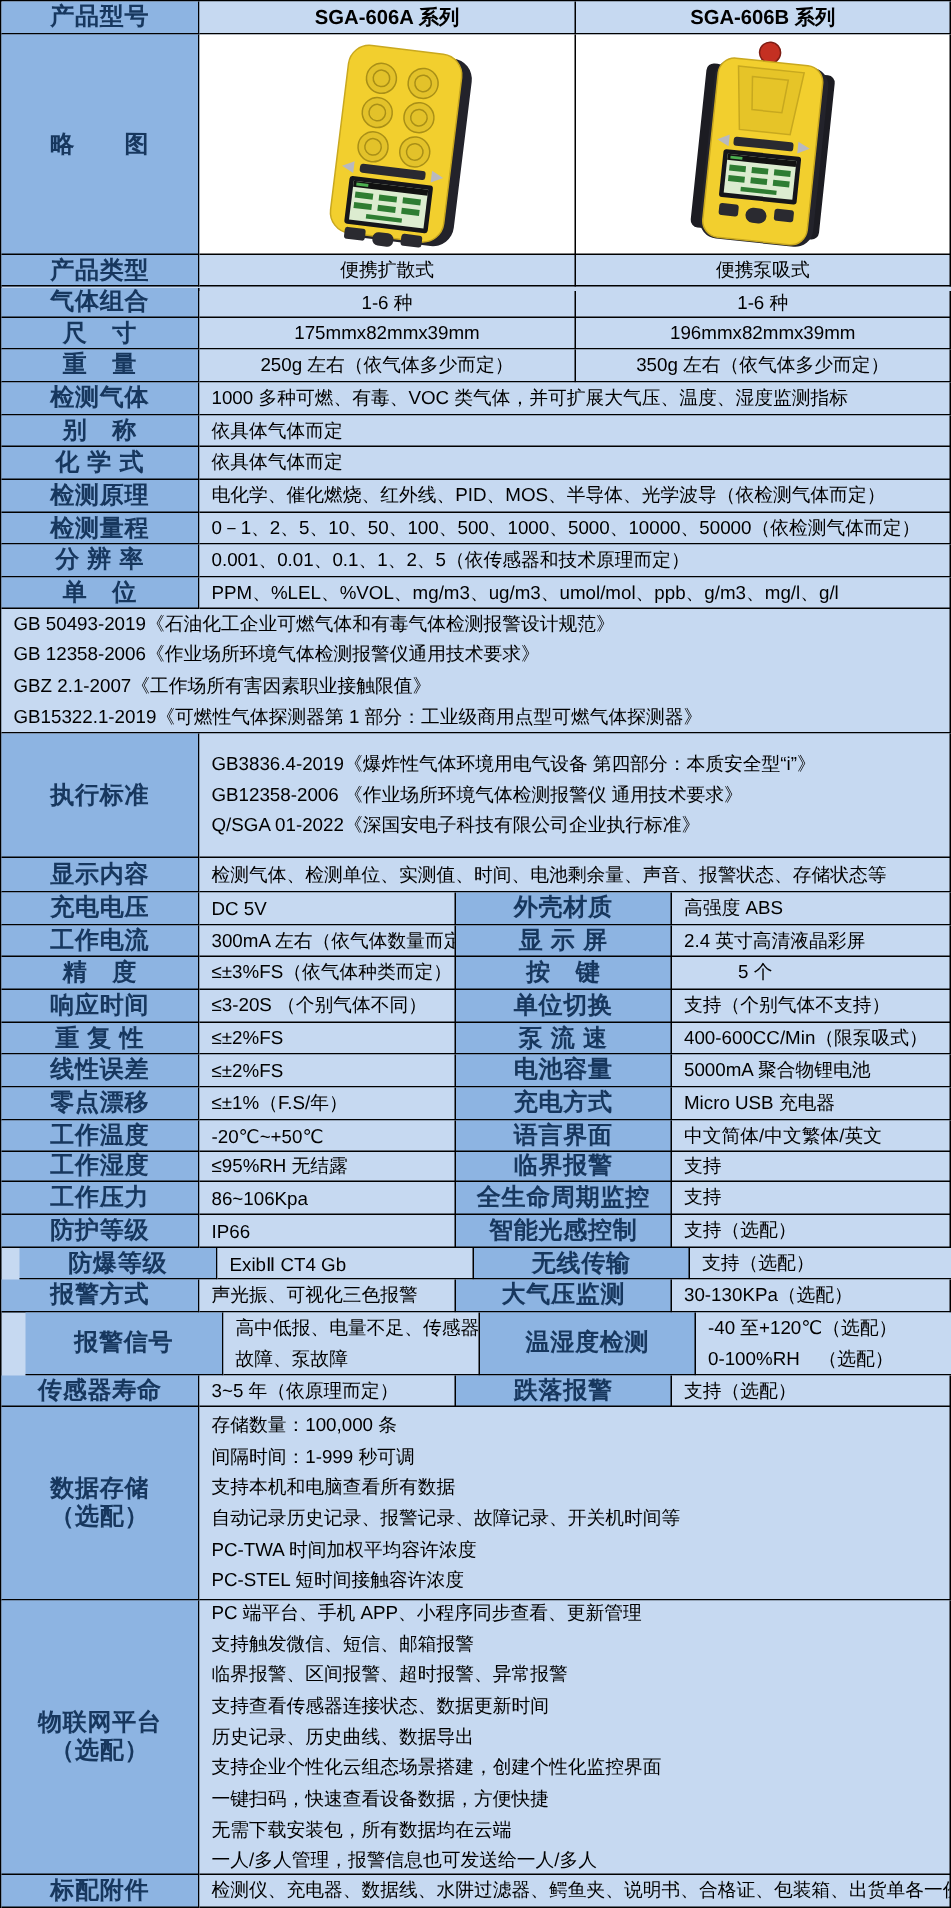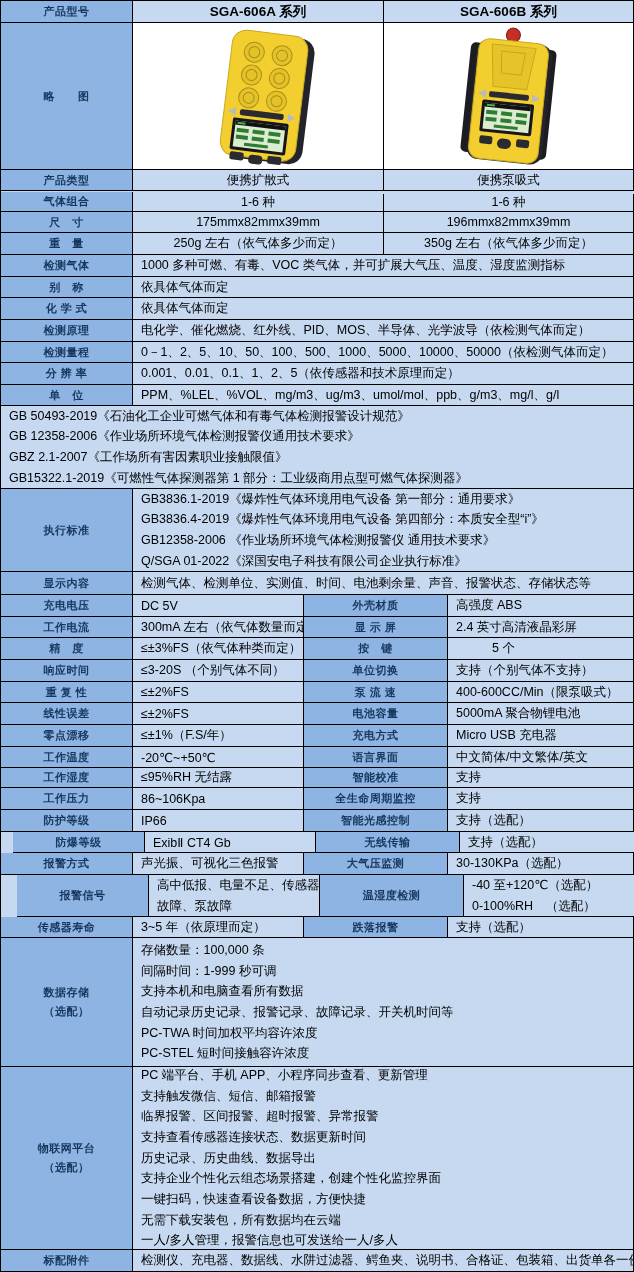--- a/index.html
+++ b/index.html
@@ -12,21 +12,21 @@
   }
   .row{display:flex;width:100%;flex:0 0 auto;}
   .cell{
     box-sizing:border-box;flex:0 0 auto;overflow:hidden;
     border-right:1px solid var(--border,#000);
     border-bottom:1px solid var(--border,#000);
     display:flex;flex-direction:column;justify-content:center;
   }
   .lab{
     background:var(--label-bg,#8db4e2);color:var(--label-text,#17375e);
-    font-weight:bold;font-size:11px;text-align:center;
+    font-weight:bold;font-size:16px;text-align:center;
     align-items:center;white-space:pre-line;line-height:19px;letter-spacing:.5px;
   }
   .val{background:var(--value-bg,#c6d9f1);color:var(--value-text,#000);font-size:12.5px;}
   .val.center{align-items:center;text-align:center;}
   .val.left{align-items:flex-start;text-align:left;padding:0 8px;}
   .head-val{font-weight:bold;font-size:13.5px;color:#000;}
   .img-cell{background:var(--image-bg,#fff);align-items:center;justify-content:center;}
   .line{line-height:20.7px;white-space:nowrap;}
   .one{white-space:nowrap;}
   svg{display:block;}
@@ -178,21 +178,20 @@
       <div class="cell val left" style="width: 502px; flex: 1 1 0%;">
         <div class="line">GB 50493-2019《石油化工企业可燃气体和有毒气体检测报警设计规范》</div>
         <div class="line">GB 12358-2006《作业场所环境气体检测报警仪通用技术要求》</div>
         <div class="line">GBZ 2.1-2007《工作场所有害因素职业接触限值》</div>
         <div class="line">GB15322.1-2019《可燃性气体探测器第 1 部分：工业级商用点型可燃气体探测器》</div>
       </div>
     </div>
     <div class="row" style="height: 83px;">
       <div class="cell lab" style="width: 132px;">执行标准</div>
       <div class="cell val left" style="width: 502px; flex: 1 1 0%;">
-        <div class="line">GB3836.1-2019《爆炸性气体环境用电气设备 第一部分：通用要求》</div>
         <div class="line">GB3836.4-2019《爆炸性气体环境用电气设备 第四部分：本质安全型“i”》</div>
         <div class="line">GB12358-2006 《作业场所环境气体检测报警仪 通用技术要求》</div>
         <div class="line">Q/SGA 01-2022《深国安电子科技有限公司企业执行标准》</div>
       </div>
     </div>
     <div class="row" style="height: 23px;">
       <div class="cell lab" style="width: 132px;">显示内容</div>
       <div class="cell val left one" style="width: 502px; flex: 1 1 0%;">检测气体、检测单位、实测值、时间、电池剩余量、声音、报警状态、存储状态等</div>
     </div>
     <div class="row" style="height: 22px;">
@@ -239,21 +238,21 @@
     </div>
     <div class="row" style="height: 21px;">
       <div class="cell lab" style="width: 132px;">工作温度</div>
       <div class="cell val left one" style="width: 171px;">-20℃~+50℃</div>
       <div class="cell lab" style="width: 144px;">语言界面</div>
       <div class="cell val left one" style="width: 187px; flex: 1 1 0%;">中文简体/中文繁体/英文</div>
     </div>
     <div class="row" style="height: 20px;">
       <div class="cell lab" style="width: 132px;">工作湿度</div>
       <div class="cell val left one" style="width: 171px;">≤95%RH 无结露</div>
-      <div class="cell lab" style="width: 144px;">智能校准</div>
+      <div class="cell lab" style="width: 144px;">临界报警</div>
       <div class="cell val left one" style="width: 187px; flex: 1 1 0%;">支持</div>
     </div>
     <div class="row" style="height: 22px;">
       <div class="cell lab" style="width: 132px;">工作压力</div>
       <div class="cell val left one" style="width: 171px;">86~106Kpa</div>
       <div class="cell lab" style="width: 144px;">全生命周期监控</div>
       <div class="cell val left one" style="width: 187px; flex: 1 1 0%;">支持</div>
     </div>
     <div class="row" style="height: 22px;">
       <div class="cell lab" style="width: 132px;">防护等级</div>

